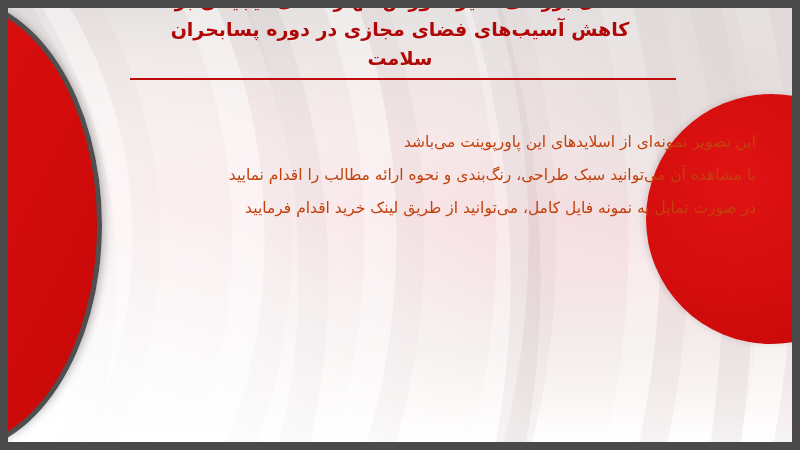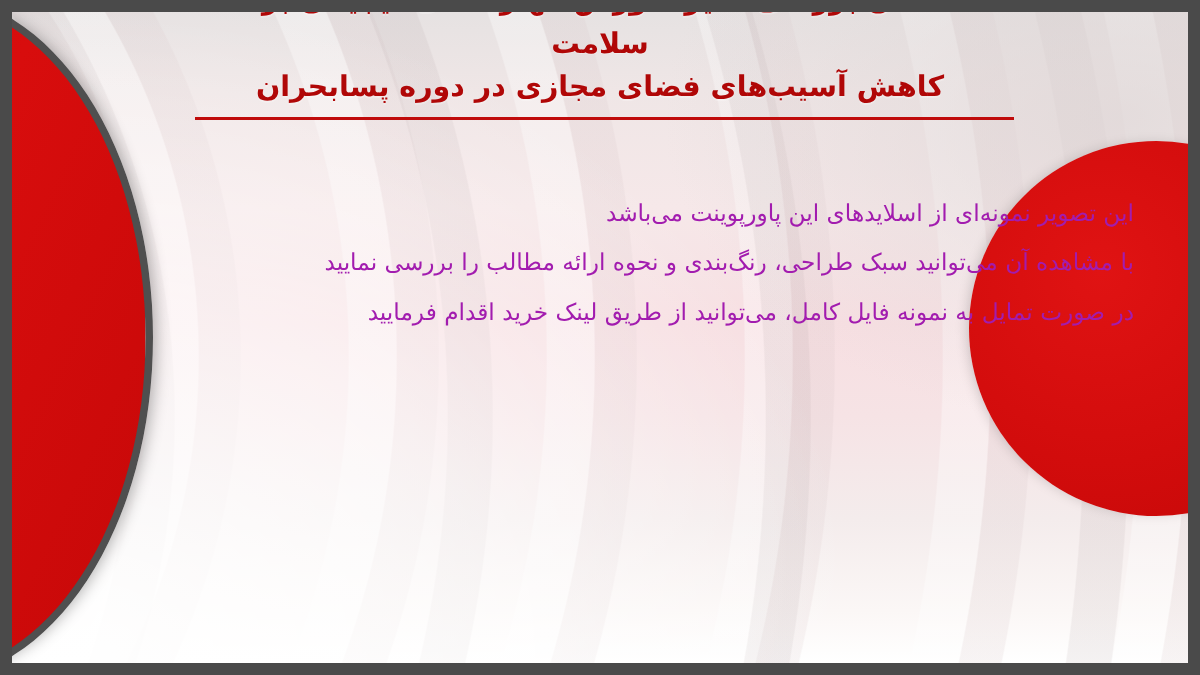--- a/index.html
+++ b/index.html
@@ -178,21 +178,21 @@
   .body-block {
     position: absolute;
     right: 36px;
     top: 118px;
     width: 690px;
     text-align: right;
     direction: rtl;
     z-index: 6;
   }
   .body-line {
-    color: #a21caf;
+    color: #c2410c;
     font-size: 15.5px;
     line-height: 33px;
     white-space: nowrap;
     font-weight: 500;
   }
 </style>
 </head>
 <body>
 
 <div id="slide">
@@ -204,26 +204,26 @@
     <div class="bg-bloom"></div>
     <div class="bg-bloom-top"></div>
 
     <div class="left-lens"></div>
     <div class="left-lens-sheen"></div>
 
     <div class="right-circle"></div>
 
     <div class="title-block">
       <div class="title-line">کامل بررسی تأثیر آموزش مهارت‌های دیجیتال بر</div>
+      <div class="title-line">کاهش آسیب‌های فضای مجازی در دوره پسابحران</div>
       <div class="title-line">سلامت</div>
-      <div class="title-line">کاهش آسیب‌های فضای مجازی در دوره پسابحران</div>
     </div>
 
     <div class="divider"></div>
 
     <div class="body-block">
       <div class="body-line">این تصویر نمونه‌ای از اسلایدهای این پاورپوینت می‌باشد</div>
-      <div class="body-line">با مشاهده آن می‌توانید سبک طراحی، رنگ‌بندی و نحوه ارائه مطالب را بررسی نمایید</div>
+      <div class="body-line">با مشاهده آن می‌توانید سبک طراحی، رنگ‌بندی و نحوه ارائه مطالب را اقدام نمایید</div>
       <div class="body-line">در صورت تمایل به نمونه فایل کامل، می‌توانید از طریق لینک خرید اقدام فرمایید</div>
     </div>
 
   </div>
 </div>
 
 </body></html>

